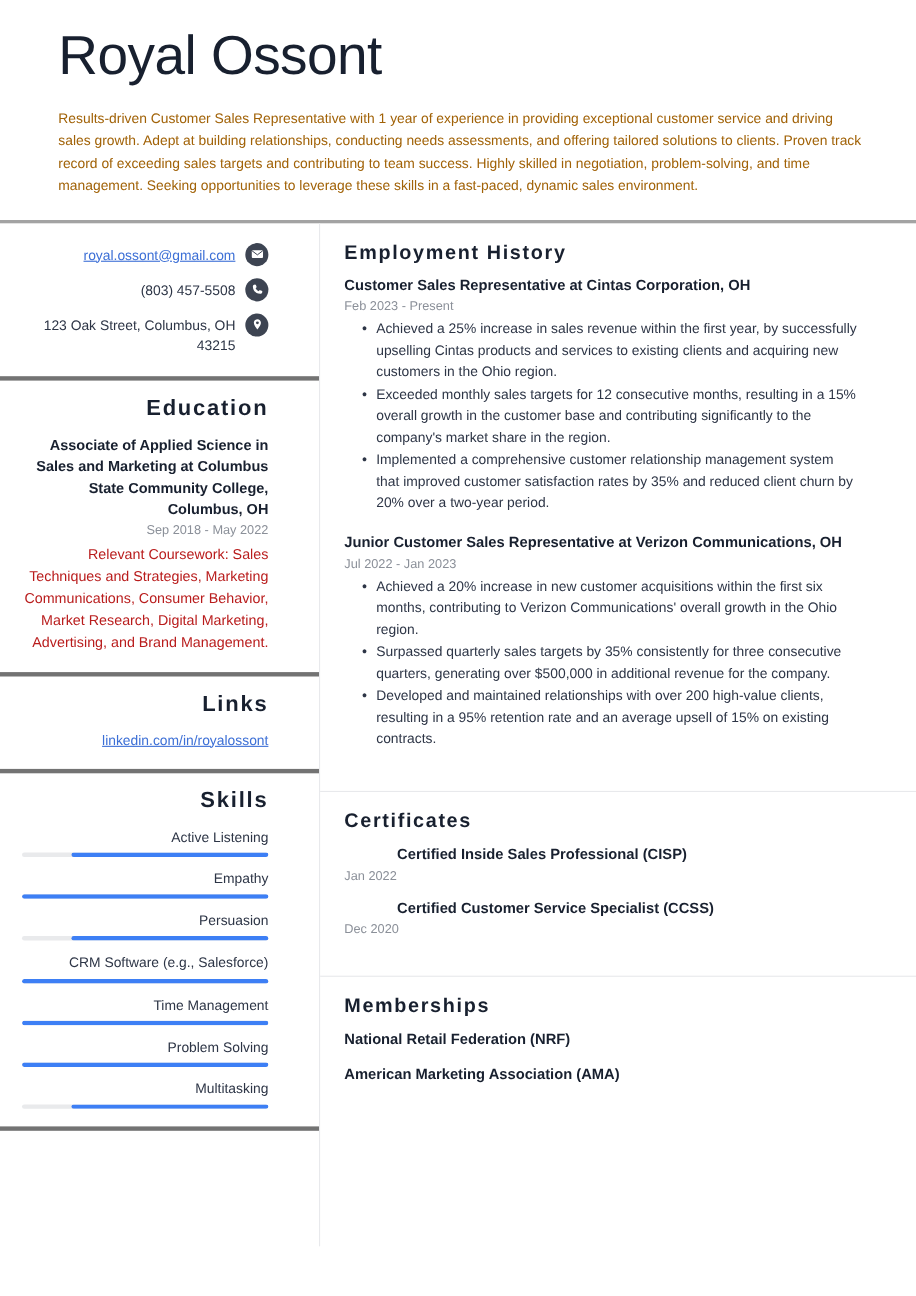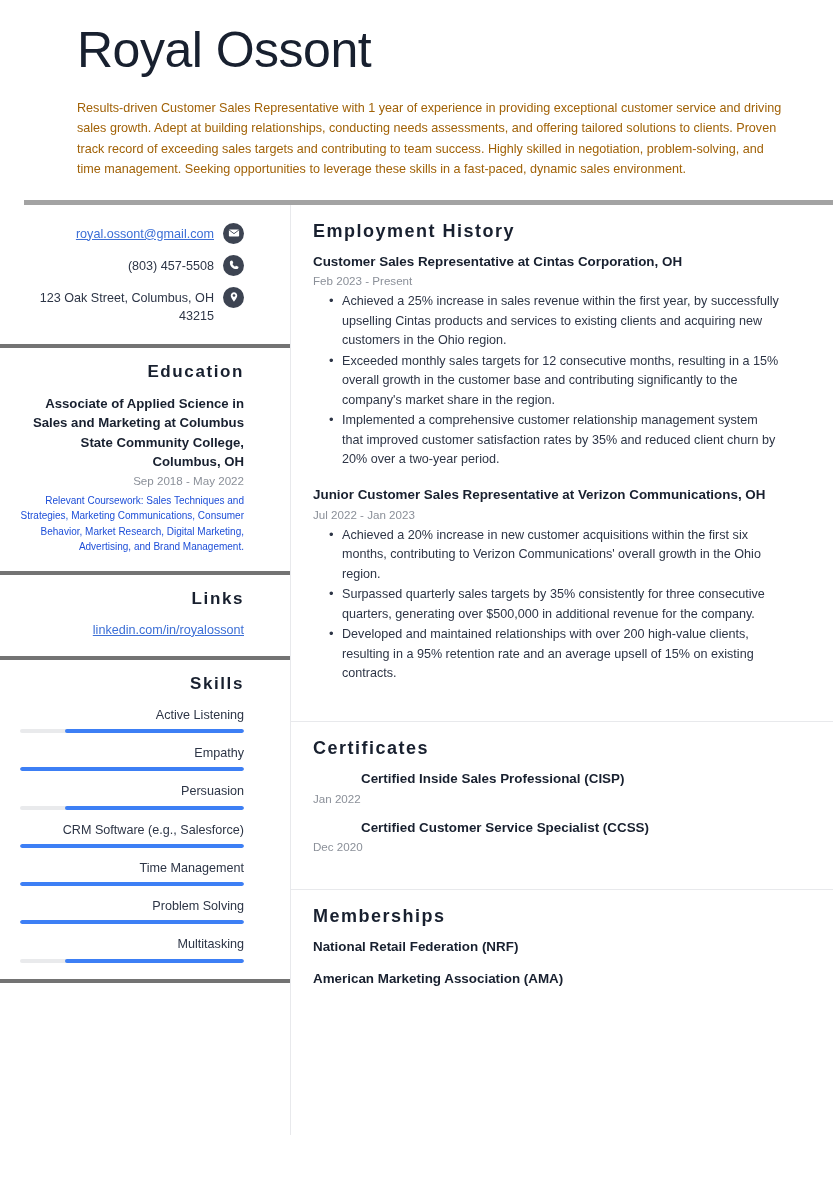--- a/index.html
+++ b/index.html
@@ -20,22 +20,21 @@
     position: relative;
     width: 833px;
     height: 1178px;
     background: #ffffff;
     overflow: hidden;
   }
 
   
   .header {
     padding: 22px 48px 20px 53px;
-    border-bottom: 5px solid #a3a3a3;
-    margin-left: 24px;
+    border-bottom: 3px solid #a3a3a3;
   }
   .name {
     font-size: 50px;
     font-weight: 300;
     letter-spacing: -0.5px;
     line-height: 1.12;
     color: #18202f;
   }
   .job-title {
     font-size: 19px;
@@ -69,21 +68,21 @@
 
   
   .lblock {
     padding: 14px 46px 16px 20px;
     border-bottom: 4px solid #737373;
     text-align: right;
   }
   .lblock.no-border { border-bottom: none; }
 
   .lheading {
-    font-size: 17px;
+    font-size: 20px;
     font-weight: 700;
     letter-spacing: 1.6px;
     color: #18202f;
     margin-bottom: 12px;
   }
 
   
   .contact-list { padding-top: 4px; }
   .contact-row {
     display: flex;
@@ -122,23 +121,23 @@
     font-weight: 700;
     line-height: 1.45;
     color: #18202f;
   }
   .edu-dates {
     font-size: 11.6px;
     color: #8b9099;
     margin-top: 3px;
   }
   .edu-desc {
-    font-size: 10px;
+    font-size: 13px;
     line-height: 1.55;
-    color: #1d4ed8;
+    color: #b91c1c;
     margin-top: 6px;
   }
 
   
   .link-item {
     font-size: 12.6px;
     color: #3c6fd6;
     text-decoration: underline;
     line-height: 1.5;
   }

